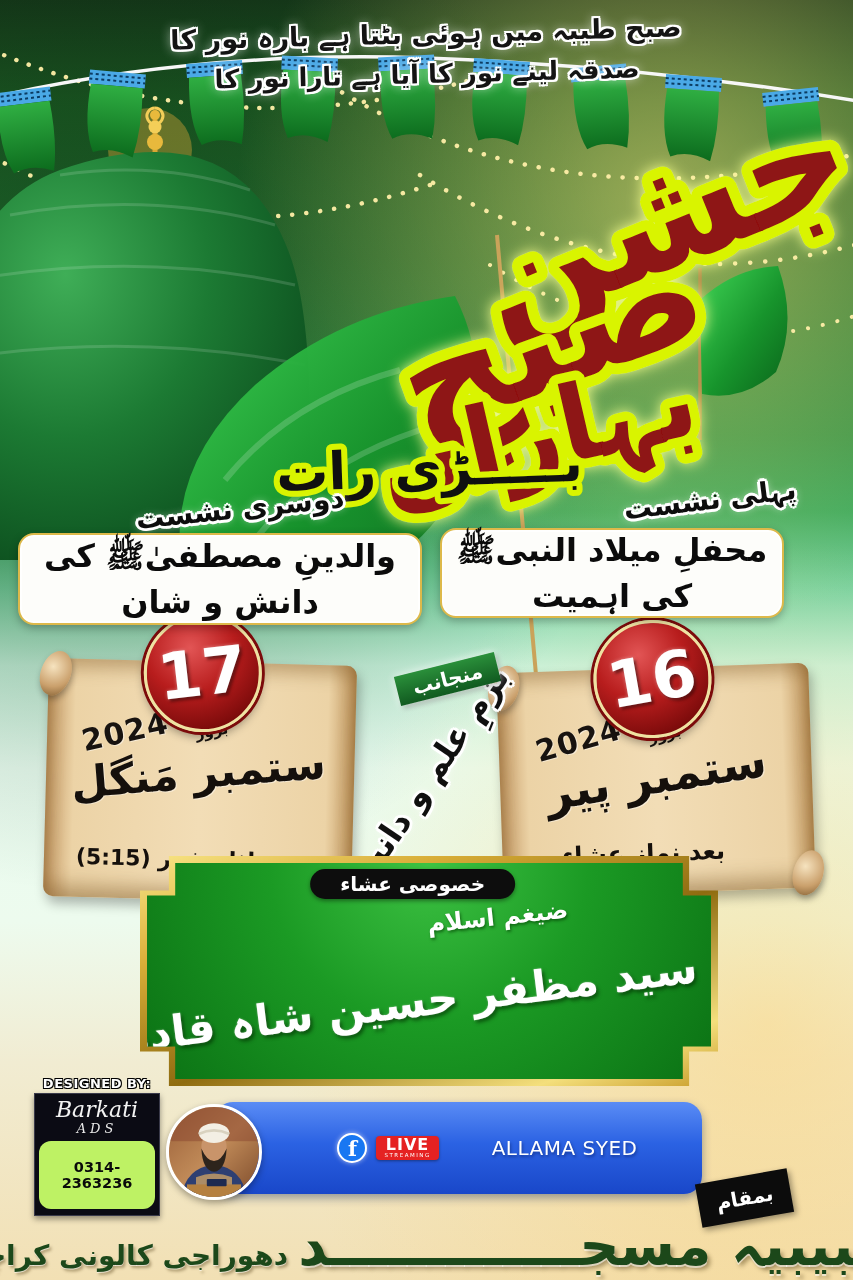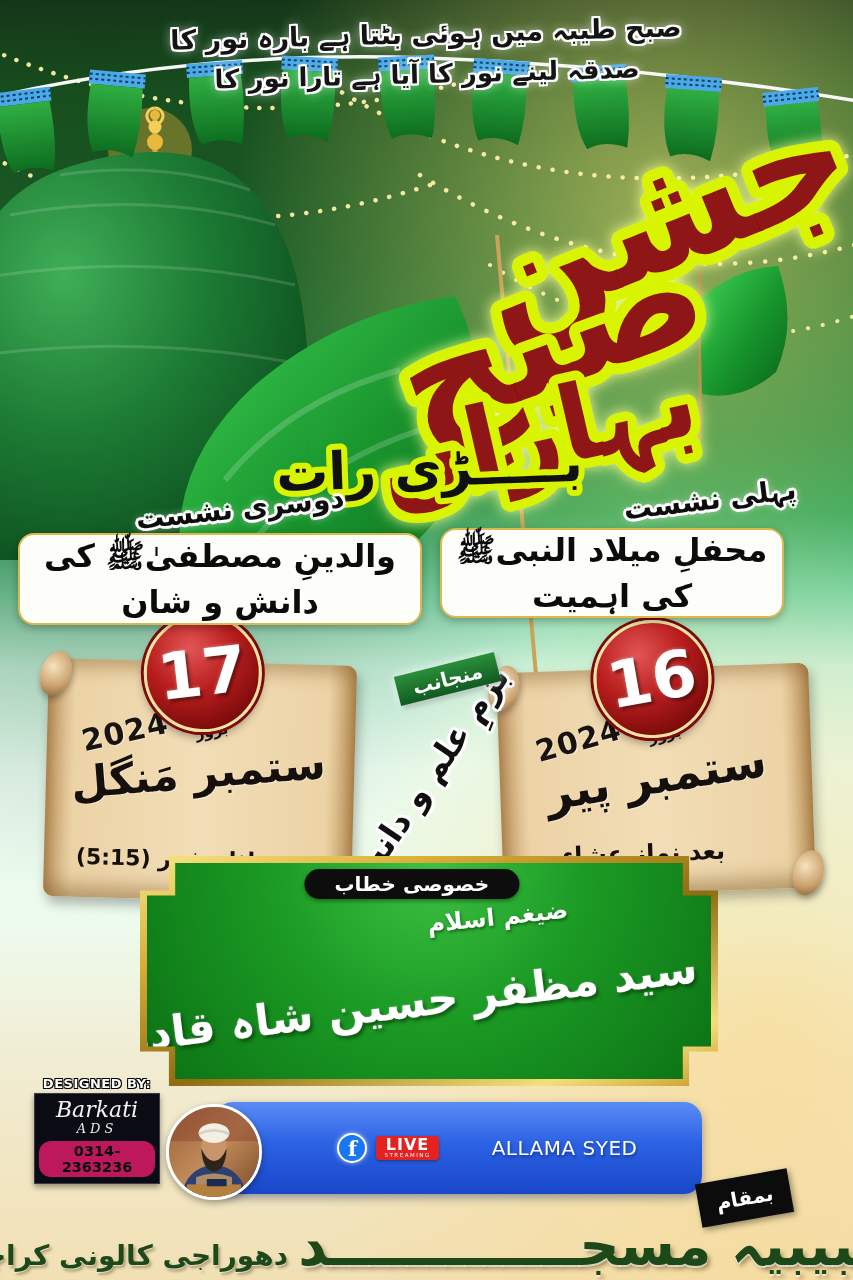--- a/index.html
+++ b/index.html
@@ -117,21 +117,21 @@
   .designer .dlabel{
     color:#fff;font-weight:bold;font-size:13px;letter-spacing:.5px;
     text-shadow:-1px -1px 0 #000,1px -1px 0 #000,-1px 1px 0 #000,1px 1px 0 #000;
   }
   .designer .dbox{
     margin-top:2px;background:#0b0b14;border:1px solid #3a3a4a;border-radius:0;padding:5px 4px 6px;
     box-shadow:0 3px 6px rgba(0,0,0,.4);
   }
   .designer .dname{font-family:"DejaVu Serif",serif;font-style:italic;font-size:22px;color:#f2f2f2;line-height:1;}
   .designer .dsub{font-family:"DejaVu Serif",serif;font-style:italic;font-size:13px;color:#e8e8e8;letter-spacing:4px;line-height:1.2;}
-  .designer .dphone{margin-top:4px;background:#be185d;border-radius:12px;font-weight:bold;font-size:14.5px;color:#0a0a0a;padding:2px 0;}
+  .designer .dphone{margin-top:4px;background:#bef264;border-radius:12px;font-weight:bold;font-size:14.5px;color:#0a0a0a;padding:18px 0;}
 
   
   .live-bar{
     left:215px;top:1102px;width:487px;height:92px;border-radius:18px;z-index:10;
     background:linear-gradient(180deg,#5a8cf5 0%,#2b62e3 45%,#1947c9 100%);
     box-shadow:0 4px 10px rgba(0,30,90,.4);
     display:flex;flex-direction:column;align-items:center;justify-content:center;
     padding-left:58px;
   }
   .live-row{display:flex;align-items:center;gap:9px;}
@@ -330,21 +330,21 @@
     <div class="time rtl" style="left:0;right:24px;bottom:28px;text-align:center;font-size:22px;">بعد اذانِ فجر (5:15)</div>
   </div>
 
   <div class="abs org-tag rtl nowrap">منجانب</div>
   <div class="abs org-name">
     <span class="rtl">بزمِ علم و دانش</span>
   </div>
 
   <div class="abs plaque-outer">
     <div class="plaque-inner">
-      <div class="khitab-pill rtl nowrap">خصوصی خطاب</div>
+      <div class="khitab-pill rtl nowrap">خصوصی عشاء</div>
       <div class="honorific rtl nowrap">ضیغم اسلام</div>
       <div class="speaker-name">
         <span class="rtl">پیر سید مظفر حسین شاہ قادری</span>
       </div>
     </div>
   </div>
 
   <div class="abs designer">
     <div class="dlabel">DESIGNED BY:</div>
     <div class="dbox">

